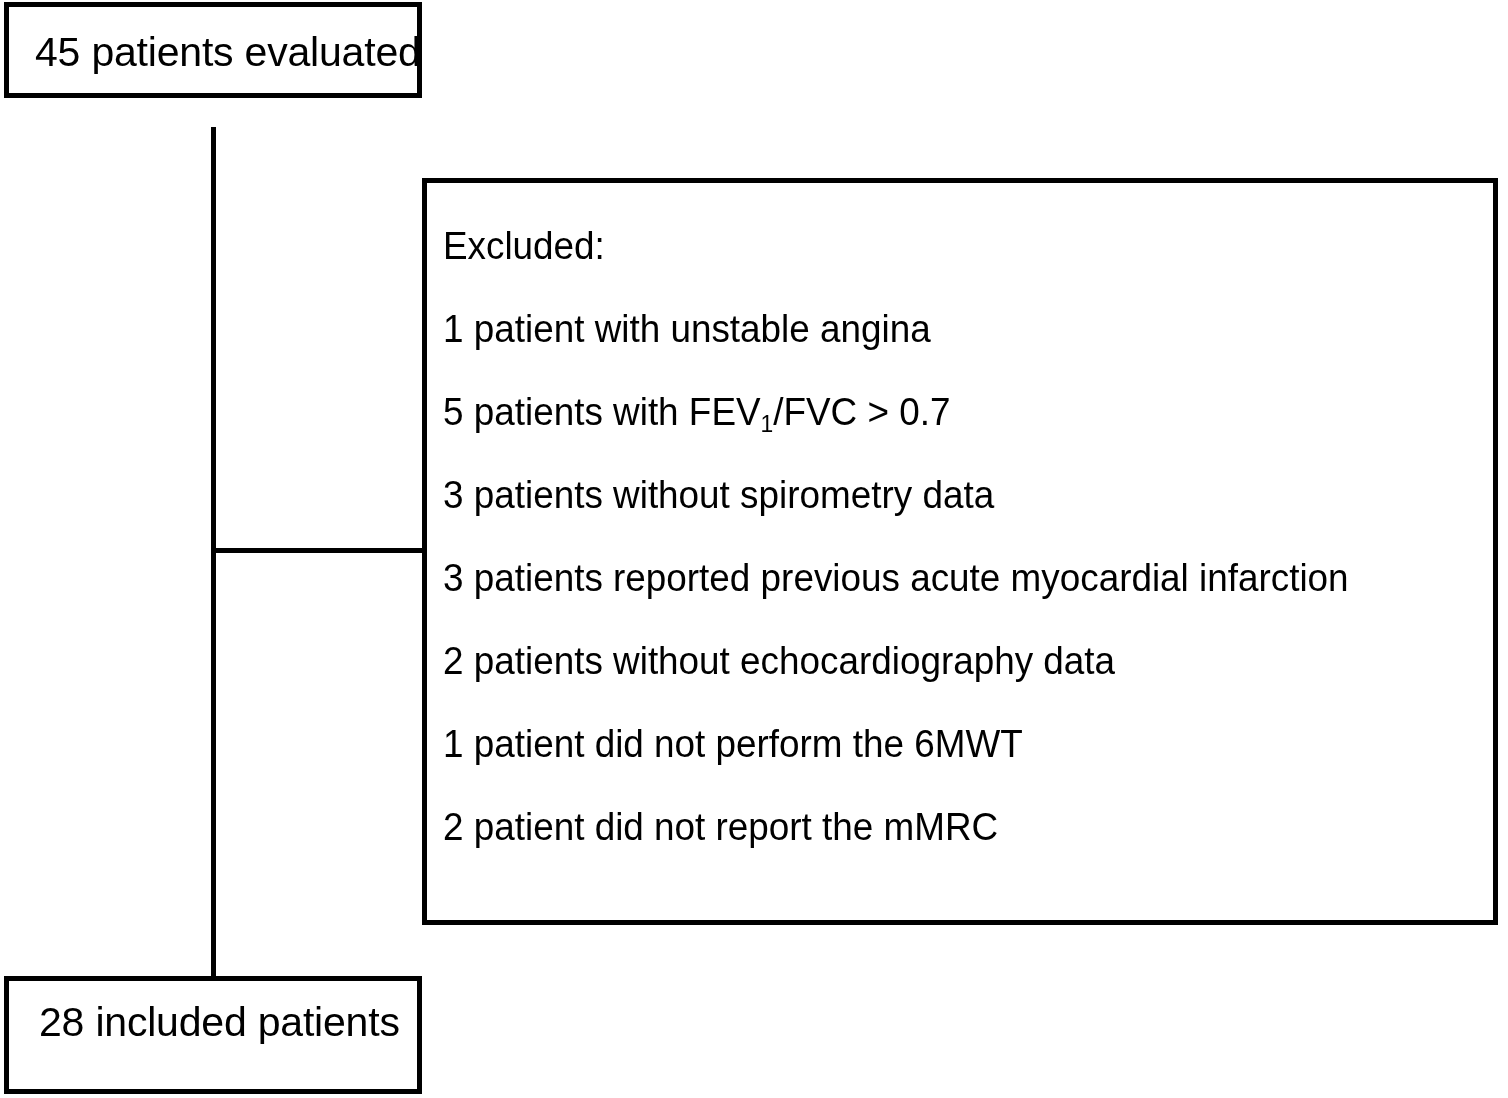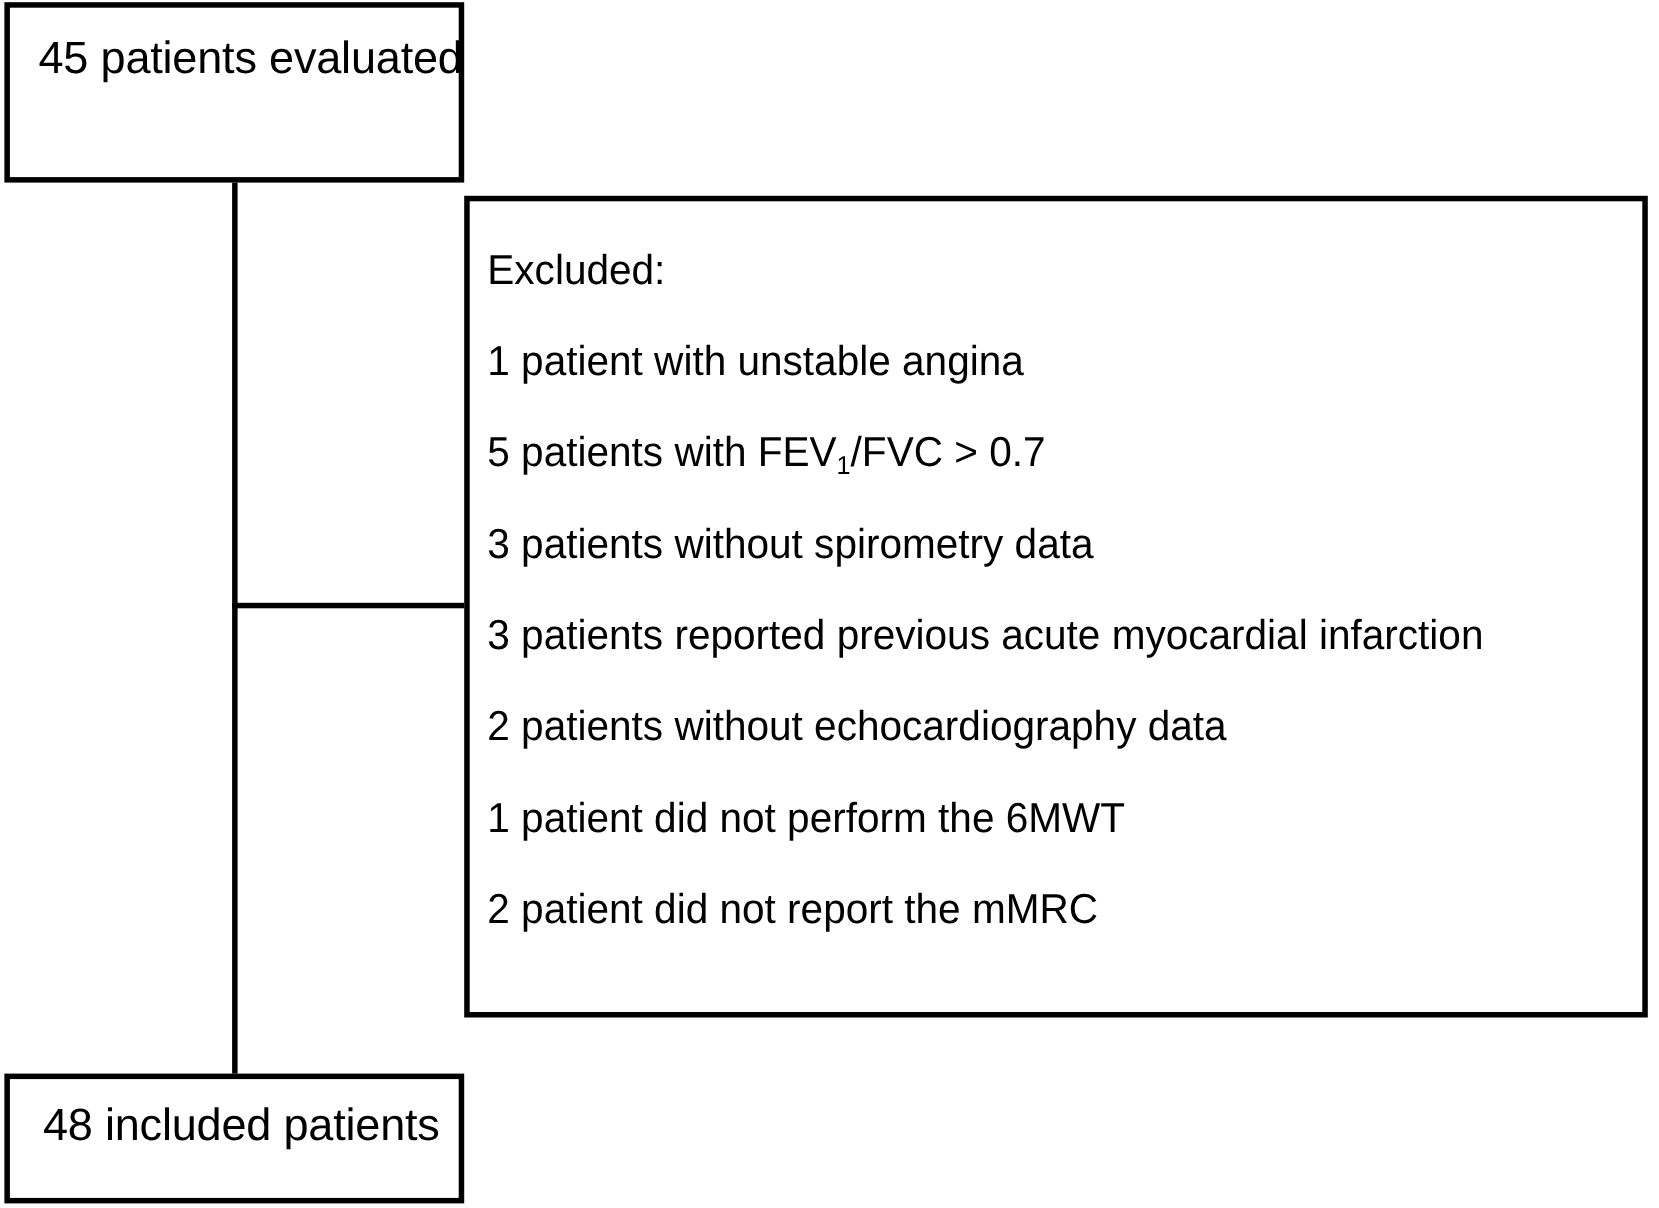--- a/index.html
+++ b/index.html
@@ -24,21 +24,21 @@
     position: absolute;
     box-sizing: border-box;
     border: 5px solid #000000;
     background: #ffffff;
   }
 
   #box-evaluated {
     left: 4px;
     top: 2px;
     width: 418px;
-    height: 164px;
+    height: 96px;
   }
   #box-included {
     left: 4px;
     top: 976px;
     width: 418px;
     height: 118px;
   }
   #box-excluded {
     left: 422px;
     top: 178px;
@@ -122,16 +122,16 @@
       <span class="excluded-line"><span>5 patients with FEV</span><sub>1</sub><span>/FVC &gt; 0.7</span></span>
       <span class="excluded-line"><span>3 patients without spirometry data</span></span>
       <span class="excluded-line"><span>3 patients reported previous acute myocardial infarction</span></span>
       <span class="excluded-line"><span>2 patients without echocardiography data</span></span>
       <span class="excluded-line"><span>1 patient did not perform the 6MWT</span></span>
       <span class="excluded-line"><span>2 patient did not report the mMRC</span></span>
     </div>
   </div>
 
   <div class="node-box" id="box-included">
-    <span class="box-label">48 included patients</span>
+    <span class="box-label">28 included patients</span>
   </div>
 
 </div>
 
 </body></html>

